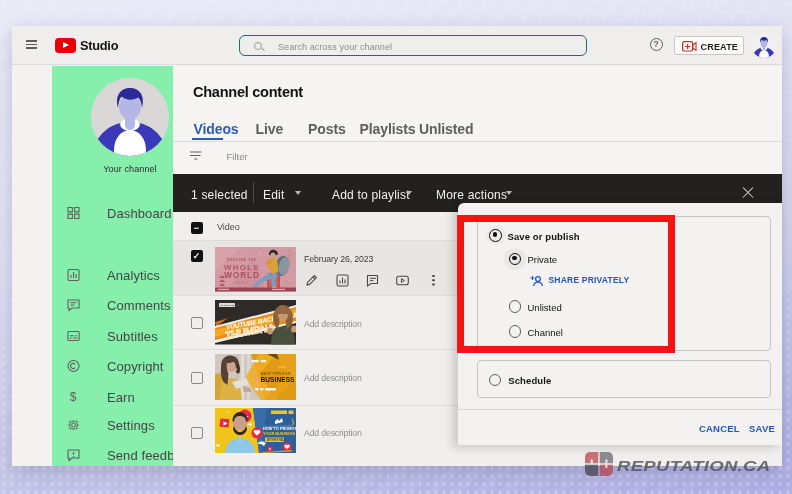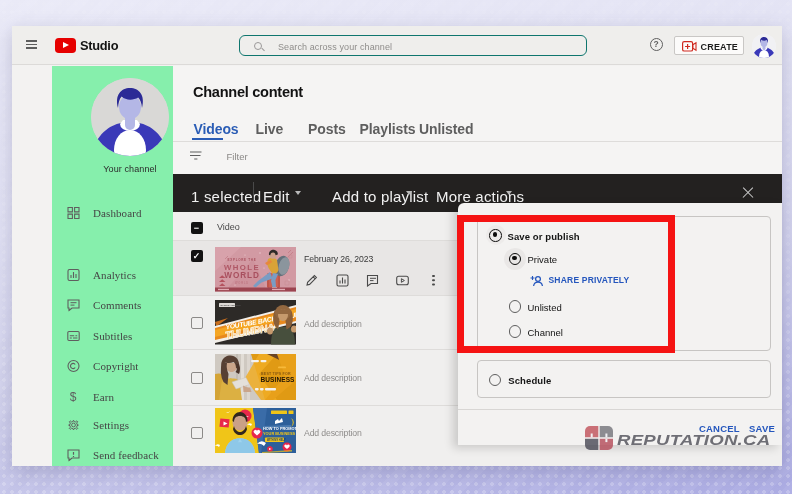--- a/index.html
+++ b/index.html
@@ -35,36 +35,36 @@
 #help { position:absolute; left:637.5px; top:12px; width:13px; height:13px; border:1.2px solid #5f5f5f; border-radius:50%; color:#5f5f5f; font-size:8.5px; text-align:center; line-height:10.5px; font-weight:bold;}
 #createbtn { position:absolute; left:662px; top:10px; width:70px; height:18.5px; background:#fcfbfa; border:1px solid #c9c7c5; border-radius:2px; }
 #createbtn .txt { position:absolute; left:25.5px; top:4.5px; font-size:9px; font-weight:bold; color:#1c1c1c; letter-spacing:0.2px; }
 #topavatar { position:absolute; left:740px; top:7.5px; width:24px; height:24px; border-radius:50%; background:#f4f4f6; overflow:hidden; }
 
 #sidebar { position:absolute; left:0; top:40px; width:160px; height:400px; background:#86efac; border-right:1px solid #e0dedc;margin-left:40px; }
 #bigavatar { position:absolute; left:39px; top:12px; width:78px; height:78px; border-radius:50%; background:#d9d8d6; overflow:hidden; }
 #yourchannel { position:absolute; left:0; top:97.5px; width:156px; text-align:center; font-size:9px; color:#2c2c2c; letter-spacing:0.1px; }
 .mitem { position:absolute; left:0; width:160px; height:30px; }
 .mitem .ic { position:absolute; left:14.7px; top:50%; transform:translateY(-50%); width:13px; height:13px; }
-.mitem .lb { position:absolute; left:41px; top:50%; transform:translateY(-50%); font-size:11px; color:#454545; letter-spacing:0.1px;font-family:Liberation Serif, serif; }
+.mitem .lb { position:absolute; left:55px; top:50%; transform:translateY(-50%); font-size:13px; color:#454545; letter-spacing:0.1px; }
 #mi-content { background:#e6e4e2; height:31px; }
 #mi-content .lb { color:#b70000; font-weight:bold; }
 #sscroll { position:absolute; left:151px; top:132px; width:5px; height:65px; background:#a2a09f; border-radius:2.5px; }
 
 #content { position:absolute; left:161px; top:40px; width:609px; height:396px; background:#f5f4f3; }
 #cc-title { position:absolute; left:20px; top:17px; font-size:15.5px; font-weight:bold; color:#121212; letter-spacing:-0.3px; transform:scaleX(0.94); transform-origin:left; }
 .tab { position:absolute; top:54.5px; font-size:14px; color:#5e5e5e; font-weight:bold; letter-spacing:-0.1px; }
 #tab-videos { left:20.5px; color:#2b5db5; font-weight:bold; }
 #tab-underline { position:absolute; left:18.5px; top:71.5px; width:31px; height:2.5px; background:#2b5db5; }
 #tabline { position:absolute; left:0; top:74.5px; width:609px; height:1px; background:#dedcda; }
 #filtericon { position:absolute; left:17px; top:85px; width:12px; height:9px; }
 #filtertxt { position:absolute; left:53.5px; top:85px; font-size:9.5px; color:#8b8987; }
 
 #seltoolbar { position:absolute; left:0; top:108px; width:609px; height:37.5px; background:#232120; color:#fff; }
-#seltoolbar .t { position:absolute; top:14px; font-size:15px; color:#f1f1f1; letter-spacing:0.2px; }
+#seltoolbar .t { position:absolute; top:14px; font-size:12px; color:#f1f1f1; letter-spacing:0.2px; }
 #seltoolbar .sep { position:absolute; left:79.5px; top:8px; width:1px; height:21px; background:#4a4a4a; }
 .caret { position:absolute; top:17px; width:0; height:0; border-left:3.8px solid transparent; border-right:3.8px solid transparent; border-top:4.2px solid #b9b9b9; }
 #tb-x { position:absolute; left:569px; top:13px; width:12px; height:12px; }
 #tb-x::before, #tb-x::after { content:""; position:absolute; left:-1px; top:5.4px; width:14px; height:1.3px; background:#cccccc; }
 #tb-x::before { transform:rotate(45deg); }
 #tb-x::after { transform:rotate(-45deg); }
 
 #vlist { position:absolute; left:0; top:145.5px; width:609px; height:254.5px; background:#f0efee; }
 .vrow { position:absolute; left:0; width:609px; border-bottom:1px solid #dedcda; }
 .cb { position:absolute; left:17.5px; width:12px; height:12px; border-radius:2px; }
@@ -80,21 +80,21 @@
 .radio.sel { border:1.8px solid #0d0d0d; }
 .radio.sel::after { content:""; position:absolute; left:2.3px; top:2.3px; width:4.6px; height:4.6px; border-radius:50%; background:#0d0d0d; }
 .dlabel { position:absolute; font-size:9.5px; color:#141414; }
 .dbold { font-weight:bold; letter-spacing:0.1px; }
 #shareline { position:absolute; left:90.5px; top:72px; color:#2456bd; font-size:8.5px; font-weight:bold; letter-spacing:0.2px; }
 #dfooter-line { position:absolute; left:0; top:206.5px; width:324px; height:1px; background:#d8d6d4; }
 #cancelbtn, #savebtn { position:absolute; font-size:9.5px; font-weight:bold; color:#2456bd; letter-spacing:0.2px; }
 
 #redbox { position:absolute; left:457px; top:215px; width:218px; height:138px; border:7px solid #f51313; z-index:50; }
 
-#wm { position:absolute; left:585px; top:426px; z-index:60; opacity:0.8; }
+#wm { position:absolute; left:585px; top:452px; z-index:60; opacity:0.8; }
 #wmtxt { position:absolute; left:32px; top:5px; font-size:15px; font-weight:bold; font-style:italic; color:#4e4e57; letter-spacing:0.2px; transform:scaleX(1.24); transform-origin:left; }
 </style>
 </head>
 <body>
 <div id="page">
   <div id="win">
     <div id="topbar">
       <div id="burger">
           <div></div>
           <div></div>

